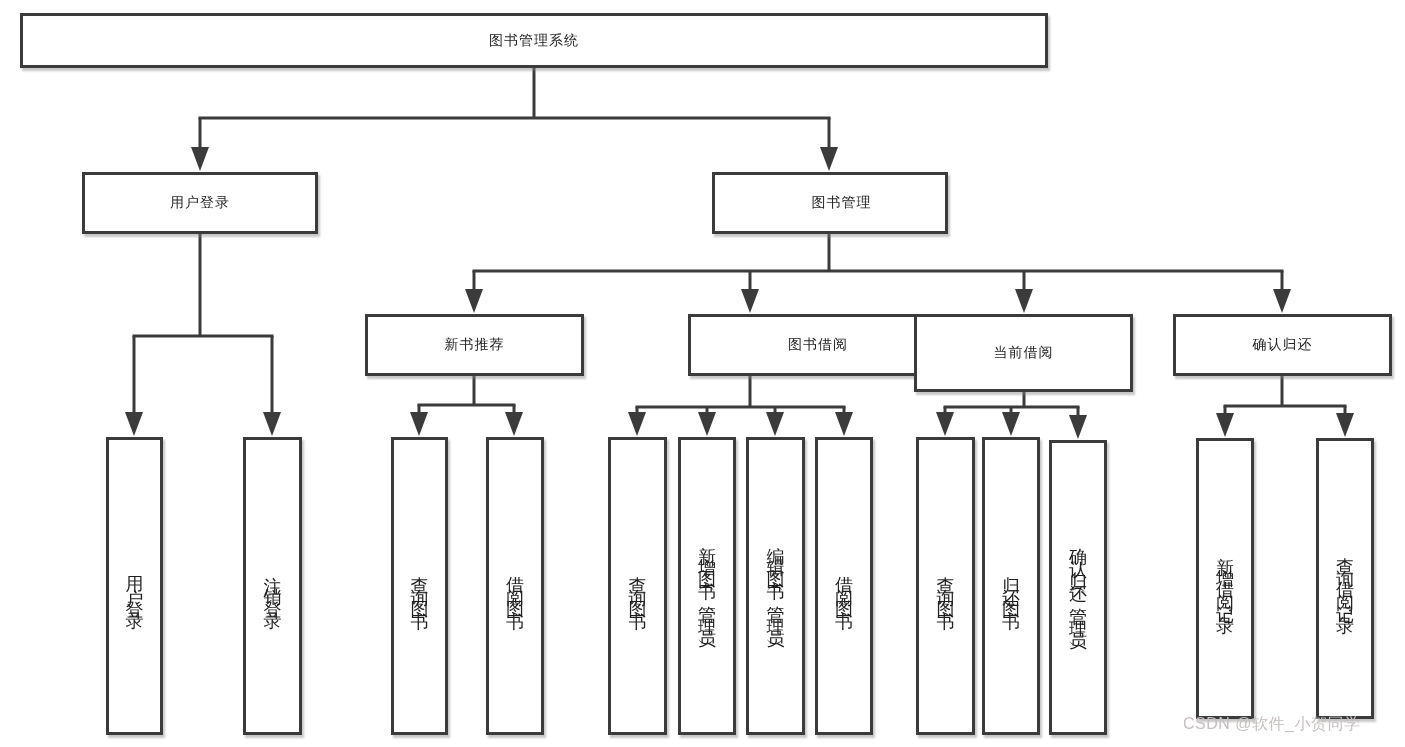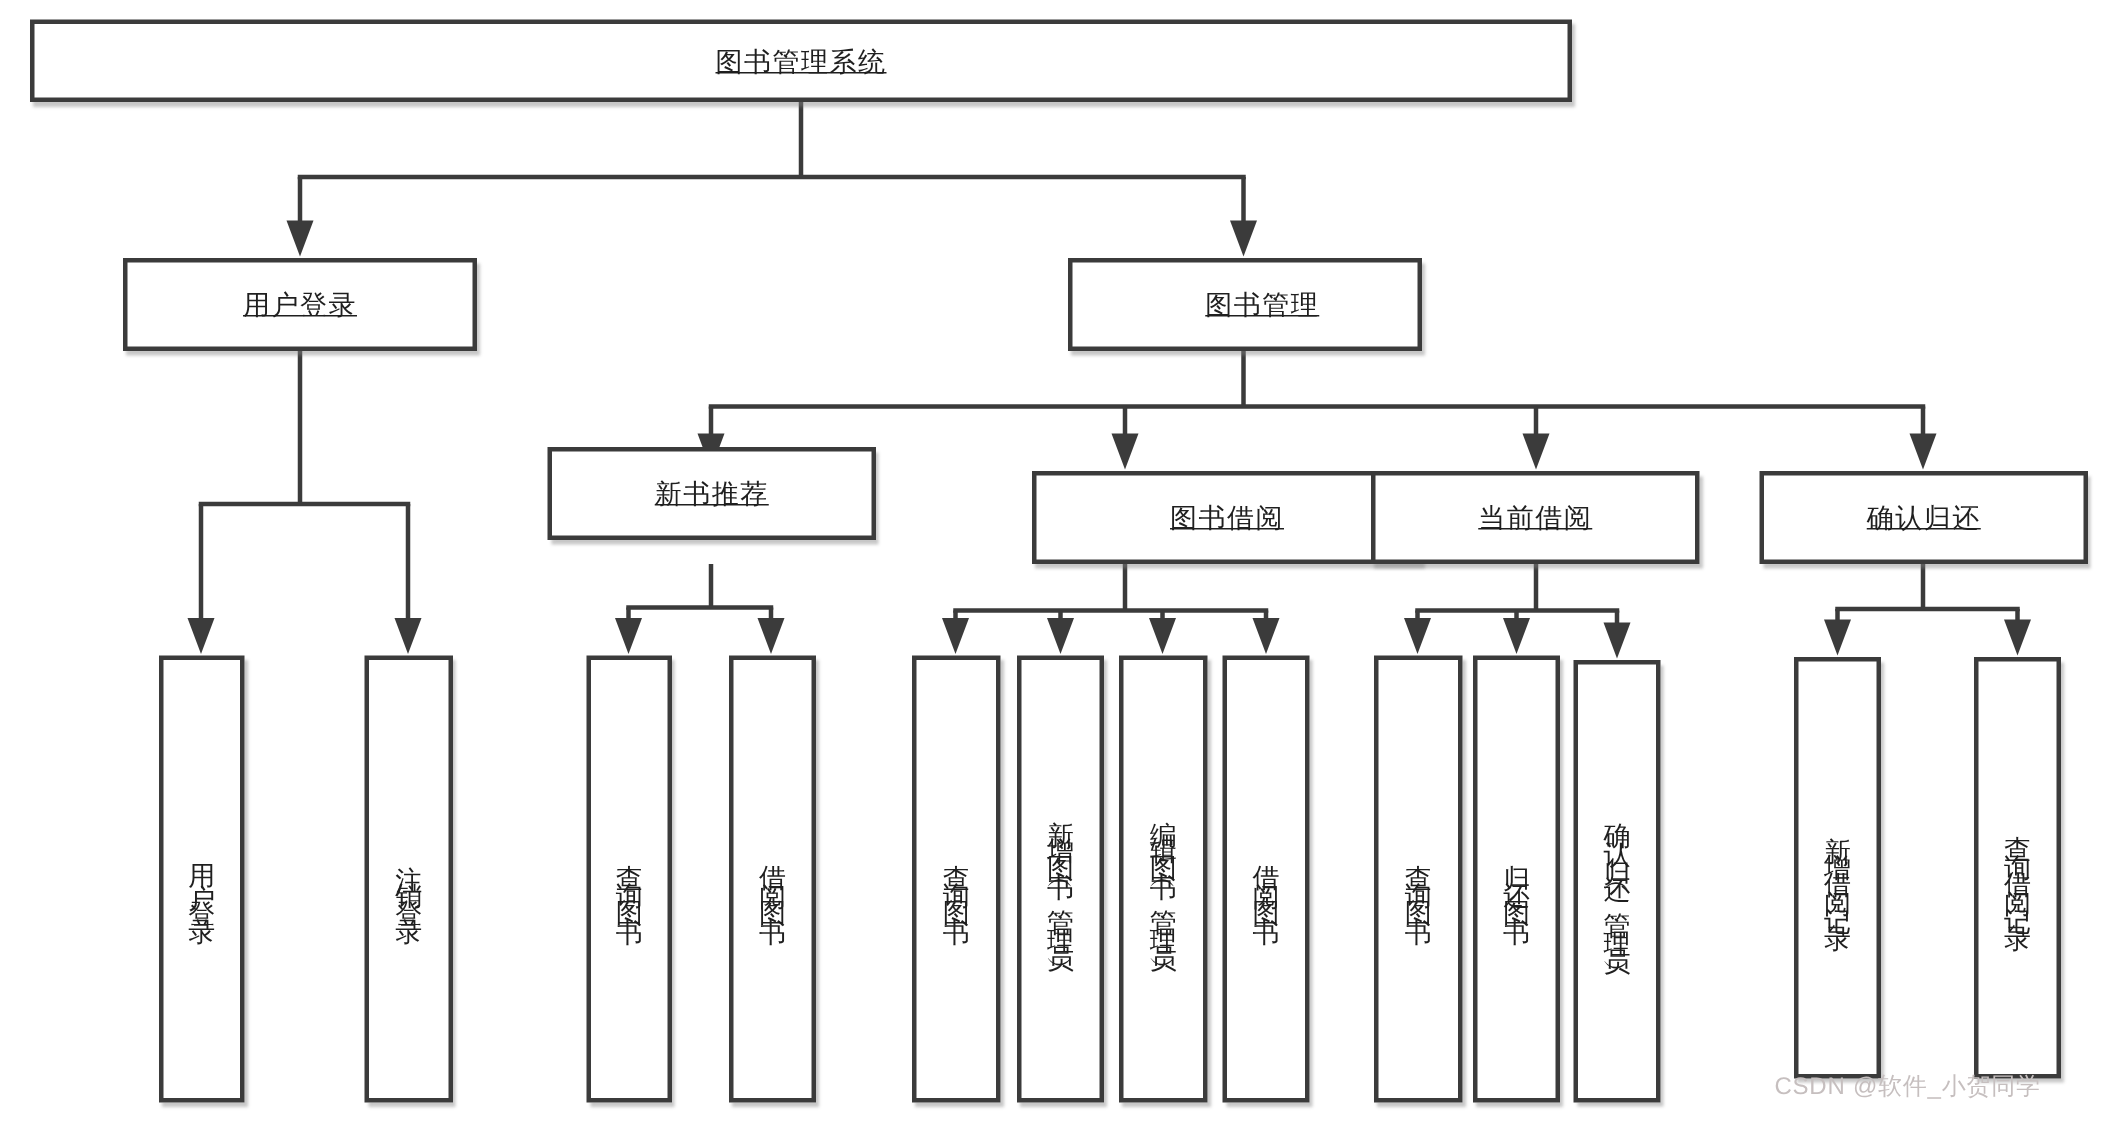--- a/index.html
+++ b/index.html
@@ -11,21 +11,21 @@
   }
   #connectors{position:absolute;left:0;top:0;width:1405px;height:747px;z-index:1;}
   .box{
     position:absolute;box-sizing:border-box;
     border:3px solid var(--line,#3b3b3b);
     background:#ffffff;
     display:flex;align-items:center;justify-content:center;
     box-shadow:2px 3px 2px rgba(130,130,130,0.45);
     z-index:2;
   }
-  .hbox{font-size:18px;letter-spacing:1px;text-decoration:underline;}
+  .hbox{font-size:14px;letter-spacing:1px;}
   .vbox .vtext{
     writing-mode:vertical-rl;
     text-orientation:mixed;
     font-size:18px;
     line-height:1;
     letter-spacing:12px;
     white-space:nowrap;
   }
   .watermark{
     position:absolute;left:1183px;top:714px;width:222px;
@@ -97,27 +97,27 @@
     <span>图书管理系统</span>
   </div>
 
   <div class="box hbox" style="left:82px;top:172px;width:236px;height:62px;">
     <span>用户登录</span>
   </div>
   <div class="box hbox" style="left:712px;top:172px;width:236px;height:62px;padding-left:23px;">
     <span>图书管理</span>
   </div>
 
-  <div class="box hbox" style="left:365px;top:298px;width:219px;height:62px;">
+  <div class="box hbox" style="left:365px;top:314px;width:219px;height:62px;">
     <span>新书推荐</span>
   </div>
   <div class="box hbox" style="left:640px;top:314px;width:260px;height:62px;margin-left:48px;">
     <span>图书借阅</span>
   </div>
-  <div class="box hbox" style="left:914px;top:314px;width:219px;height:62px;">
+  <div class="box hbox" style="left:914px;top:314px;width:219px;height:78px;">
     <span>当前借阅</span>
   </div>
   <div class="box hbox" style="left:1173px;top:314px;width:219px;height:62px;">
     <span>确认归还</span>
   </div>
 
   <div class="box vbox" style="left:106px;top:437px;width:57px;height:298px;">
     <span class="vtext">用户登录</span>
   </div>
   <div class="box vbox" style="left:243px;top:437px;width:59px;height:298px;">

